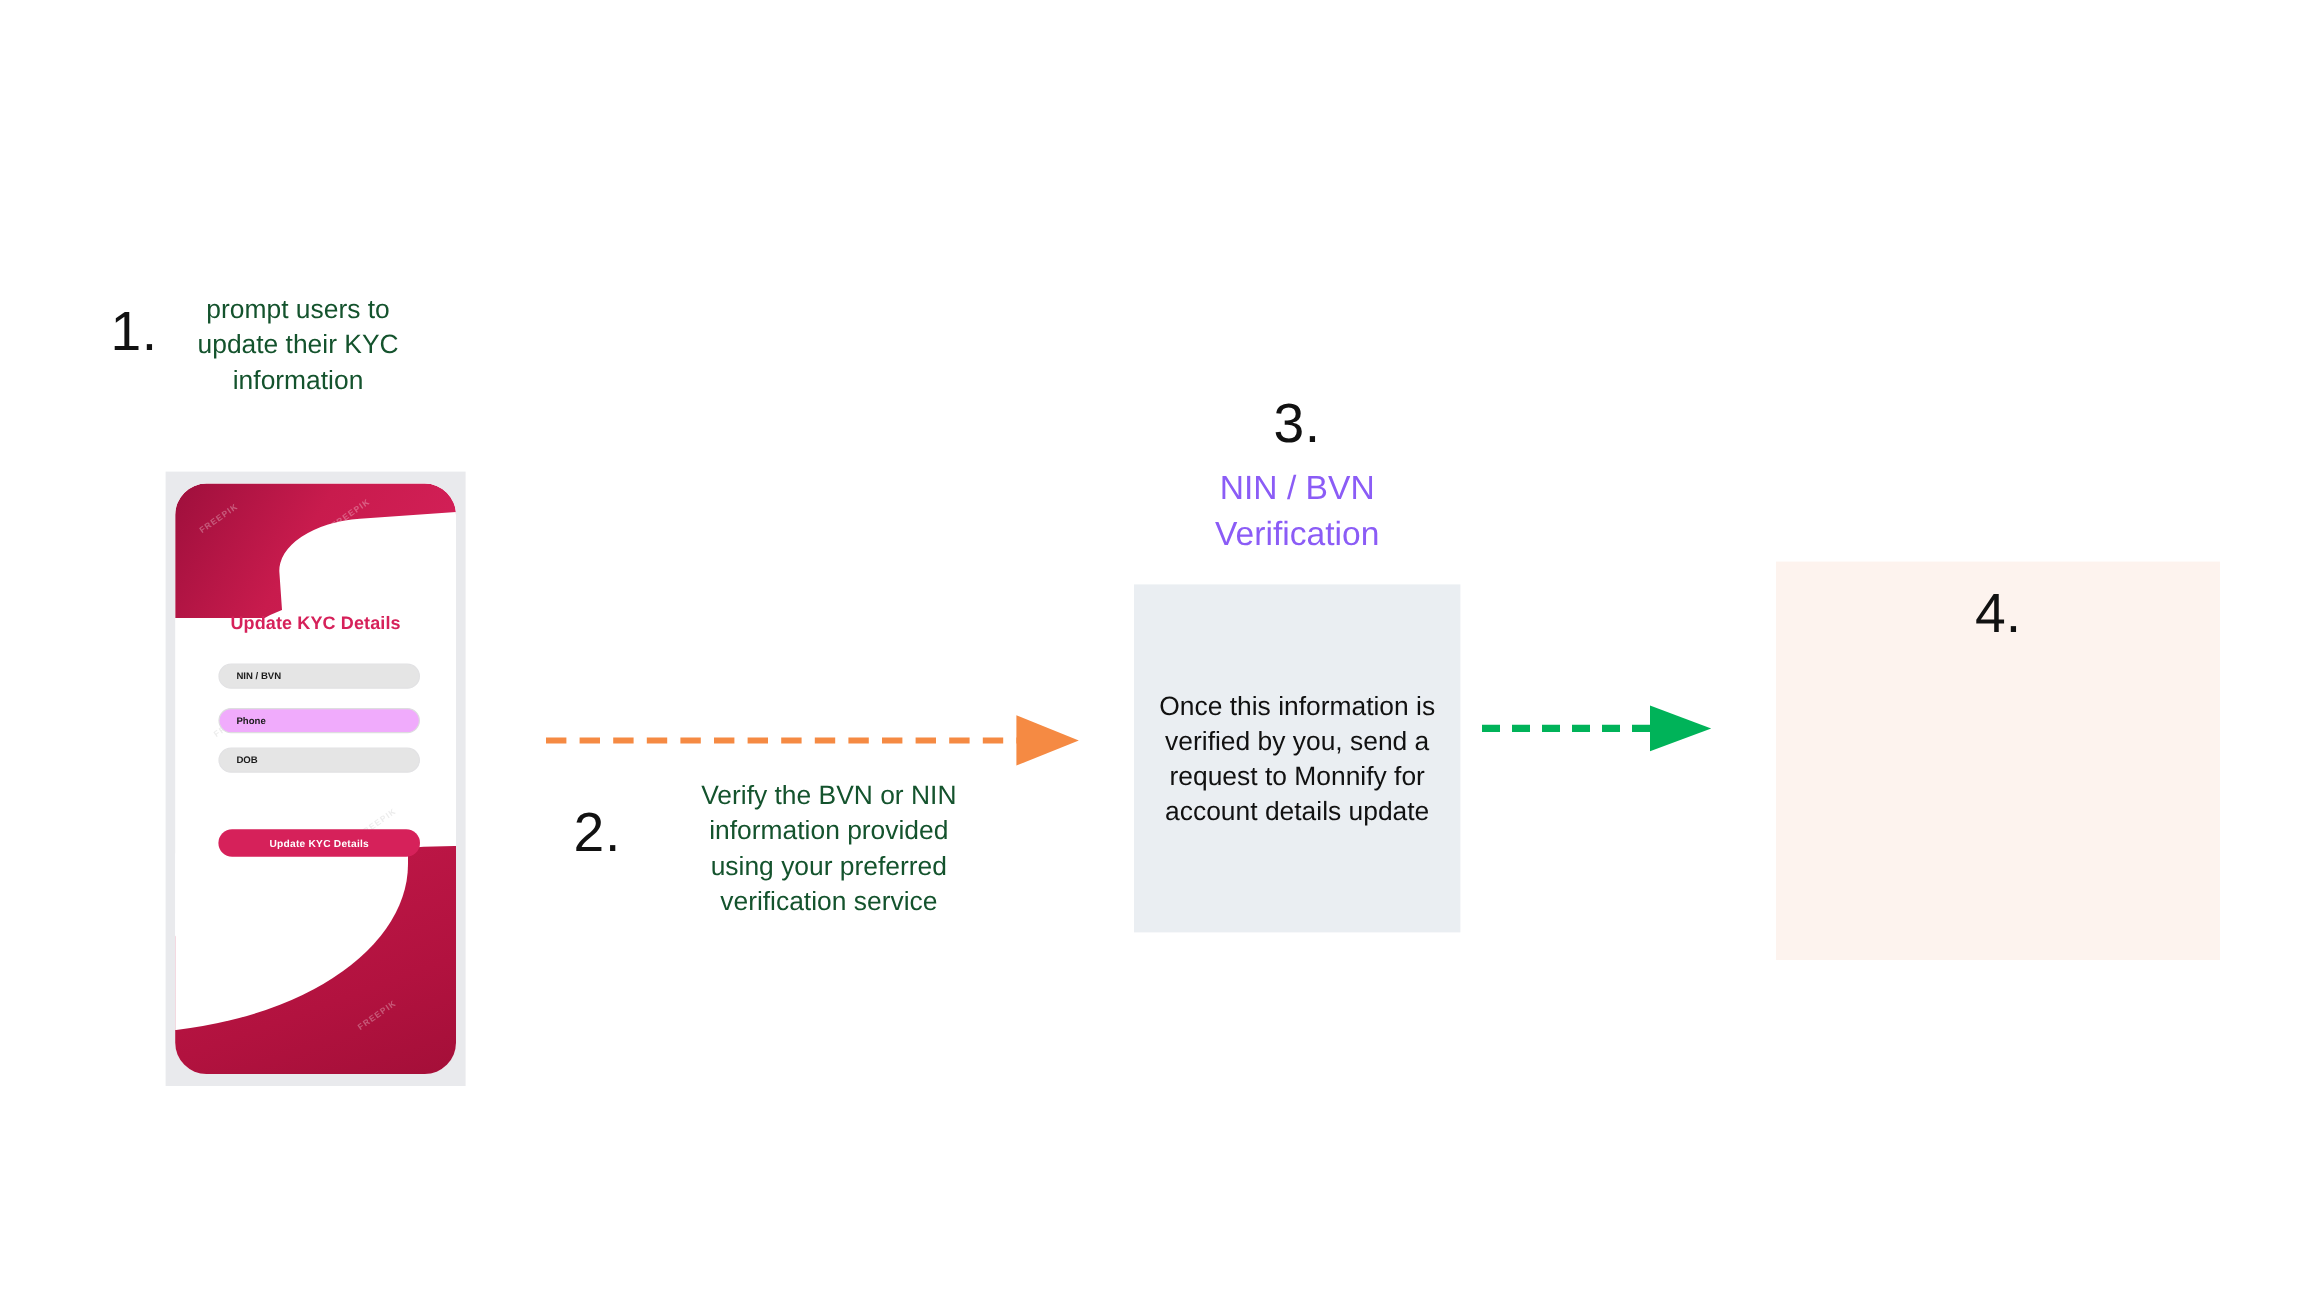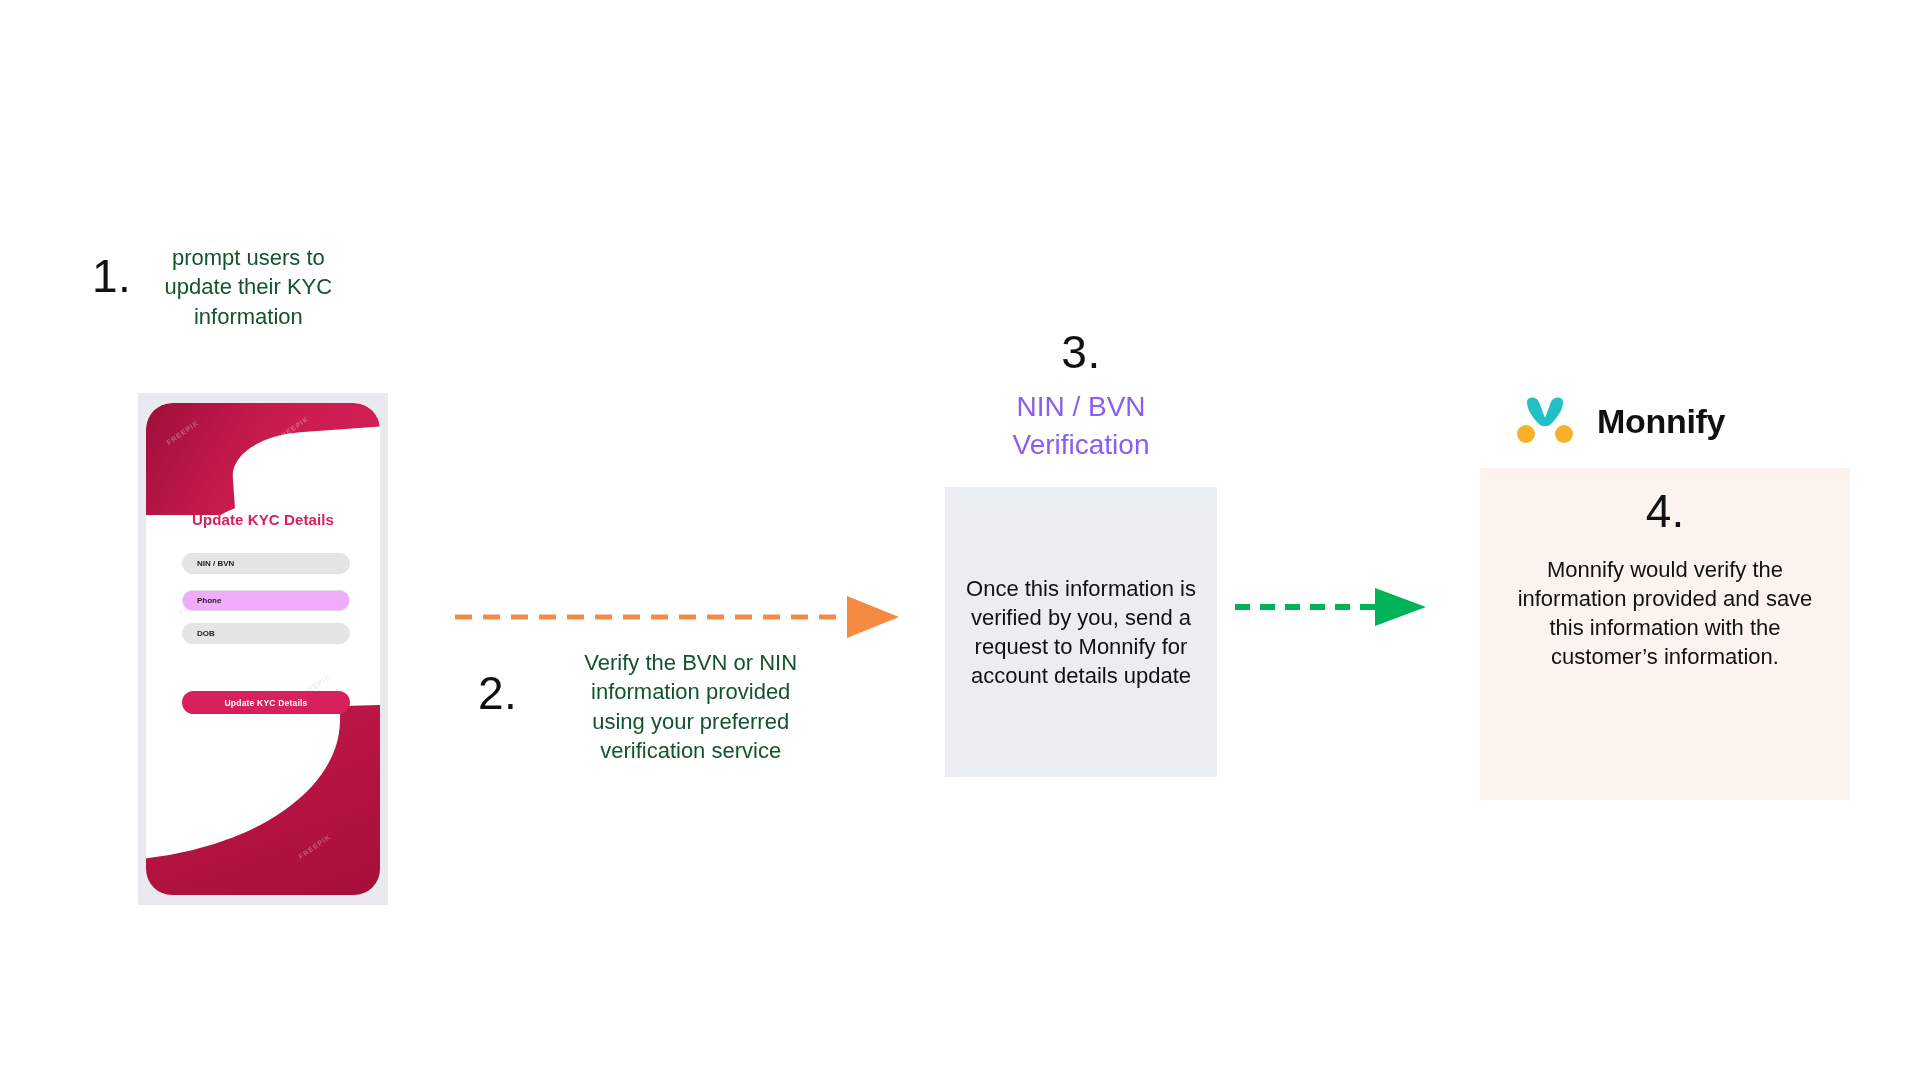--- a/index.html
+++ b/index.html
@@ -362,34 +362,18 @@
 
   <div id="step3-box">
     <div id="step3-box-text">Once this information is verified by you, send a request to Monnify for account details update</div>
   </div>
 
   <svg id="arrow-green" viewBox="0 0 195 42">
     <line x1="0" y1="21" x2="143" y2="21" stroke="#00b359" stroke-width="6" stroke-dasharray="15 10" stroke-linecap="butt"></line>
     <polygon points="140,2 191,21 140,40" fill="#00b359"></polygon>
   </svg>
 
-  <div id="monnify-logo">
-    <svg id="monnify-mark" viewBox="0 0 58 50">
-      <path d="M10 6
-               C 10 0, 20 0, 22 6
-               L 28 22
-               L 34 6
-               C 36 0, 46 0, 46 6
-               C 46 14, 40 22, 34 28
-               C 31 31, 25 31, 22 28
-               C 16 22, 10 14, 10 6 Z" fill="#22bfc4"></path>
-      <circle cx="9" cy="38" r="9" fill="#f7b22a"></circle>
-      <circle cx="47" cy="38" r="9" fill="#f7b22a"></circle>
-    </svg>
-    <div id="monnify-wordmark">Monnify</div>
-  </div>
 
   <div id="step4-box">
     <div id="step4-num">4.</div>
-    <div id="step4-text">Monnify would verify the information provided and save this information with the customer’s information.</div>
   </div>
 
 </div>
 
 </body></html>

